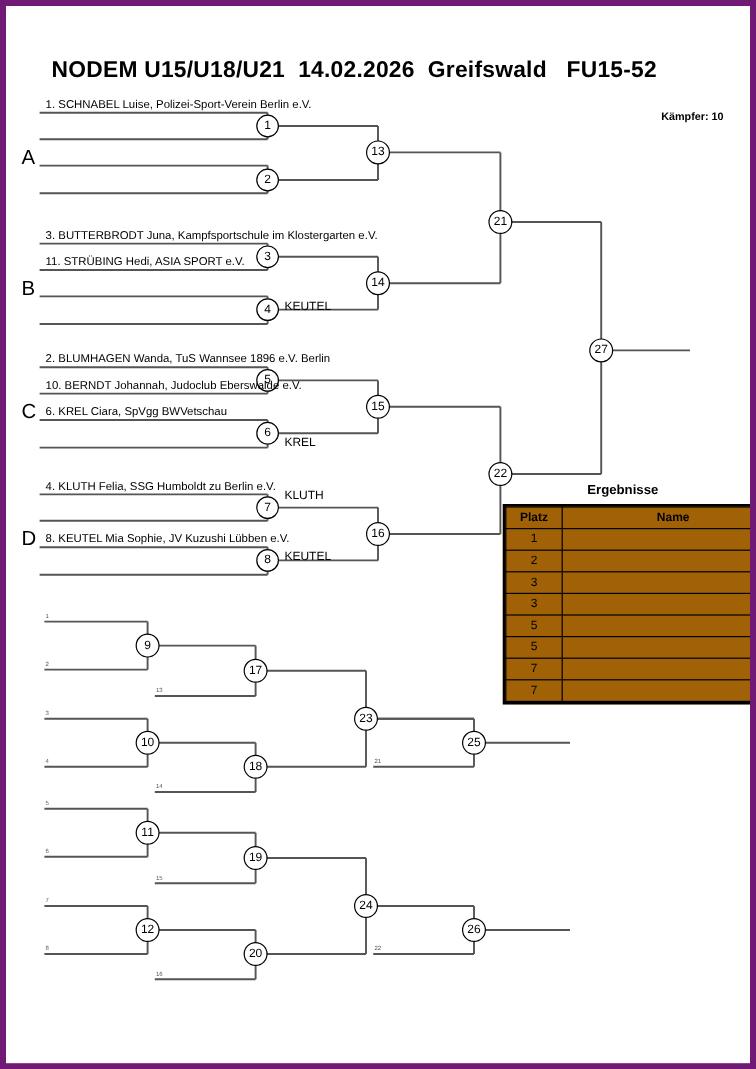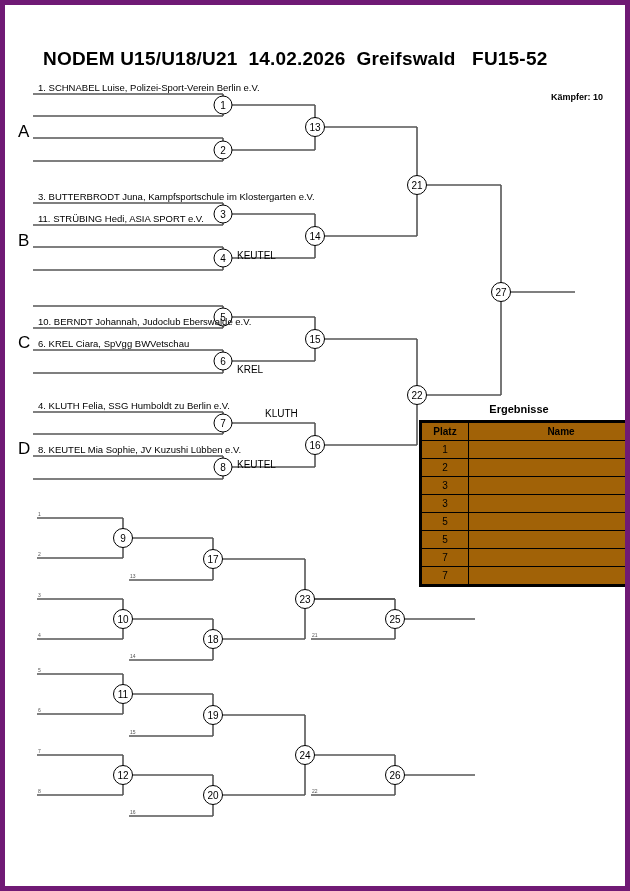--- a/index.html
+++ b/index.html
@@ -294,28 +294,29 @@
   </svg>
 
   <div class="group-letter" style="left:13px; top:117px;">A</div>
   <div class="group-letter" style="left:13px; top:226px;">B</div>
   <div class="group-letter" style="left:13px; top:328px;">C</div>
   <div class="group-letter" style="left:13px; top:434px;">D</div>
 
   <div class="competitor" style="left:33px; top:77px;">1. SCHNABEL Luise, Polizei-Sport-Verein Berlin e.V.</div>
   <div class="competitor" style="left:33px; top:186px;">3. BUTTERBRODT Juna, Kampfsportschule im Klostergarten e.V.</div>
   <div class="competitor" style="left:33px; top:208px;">11. STRÜBING Hedi, ASIA SPORT e.V.</div>
+  <div class="competitor" style="left:33px; top:289px;">2. BLUMHAGEN Wanda, TuS Wannsee 1896 e.V. Berlin</div>
   <div class="competitor" style="left:33px; top:311px;">10. BERNDT Johannah, Judoclub Eberswalde e.V.</div>
   <div class="competitor" style="left:33px; top:333px;">6. KREL Ciara, SpVgg BWVetschau</div>
   <div class="competitor" style="left:33px; top:395px;">4. KLUTH Felia, SSG Humboldt zu Berlin e.V.</div>
   <div class="competitor" style="left:33px; top:439px;">8. KEUTEL Mia Sophie, JV Kuzushi Lübben e.V.</div>
 
   <div class="winner-label" style="left:232px; top:245px;">KEUTEL</div>
   <div class="winner-label" style="left:232px; top:348px;margin-top:11px;">KREL</div>
-  <div class="winner-label" style="left:232px; top:403px;margin-left:28px;">KLUTH</div>
+  <div class="winner-label" style="left:232px; top:403px;">KLUTH</div>
   <div class="winner-label" style="left:232px; top:454px;">KEUTEL</div>
 
   <div class="feed-num" style="left:33px; top:506px;">1</div>
   <div class="feed-num" style="left:33px; top:546px;">2</div>
   <div class="feed-num" style="left:33px; top:587px;">3</div>
   <div class="feed-num" style="left:33px; top:627px;">4</div>
   <div class="feed-num" style="left:33px; top:662px;">5</div>
   <div class="feed-num" style="left:33px; top:702px;">6</div>
   <div class="feed-num" style="left:33px; top:743px;">7</div>
   <div class="feed-num" style="left:33px; top:783px;">8</div>

